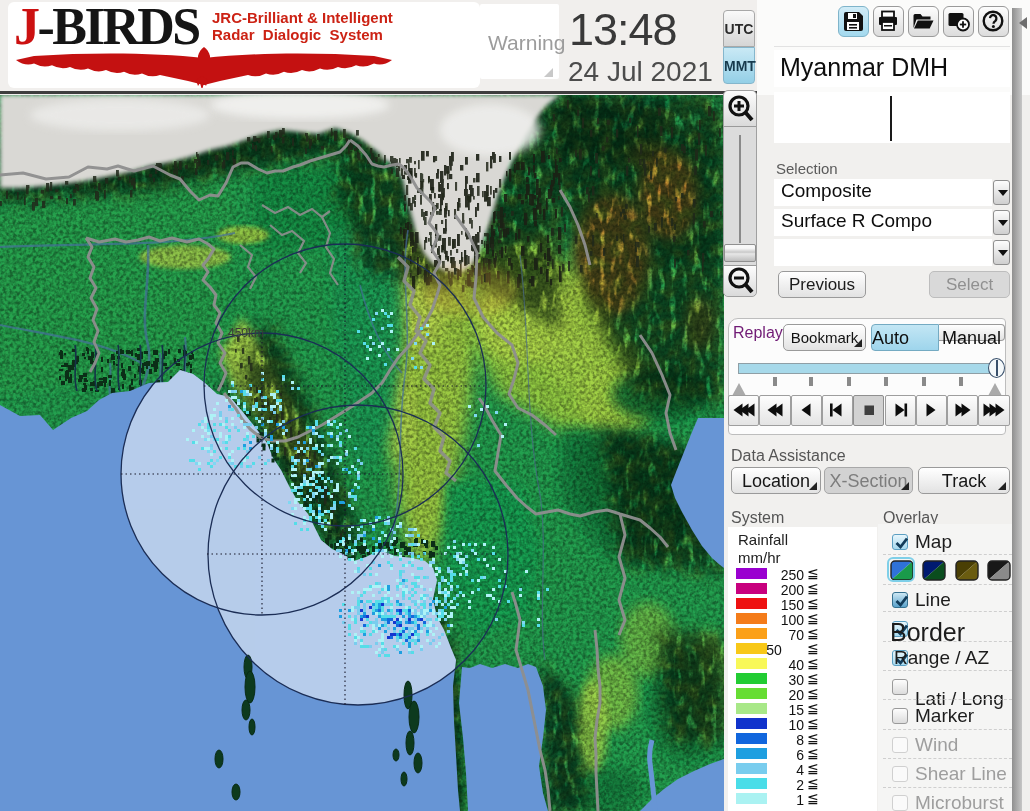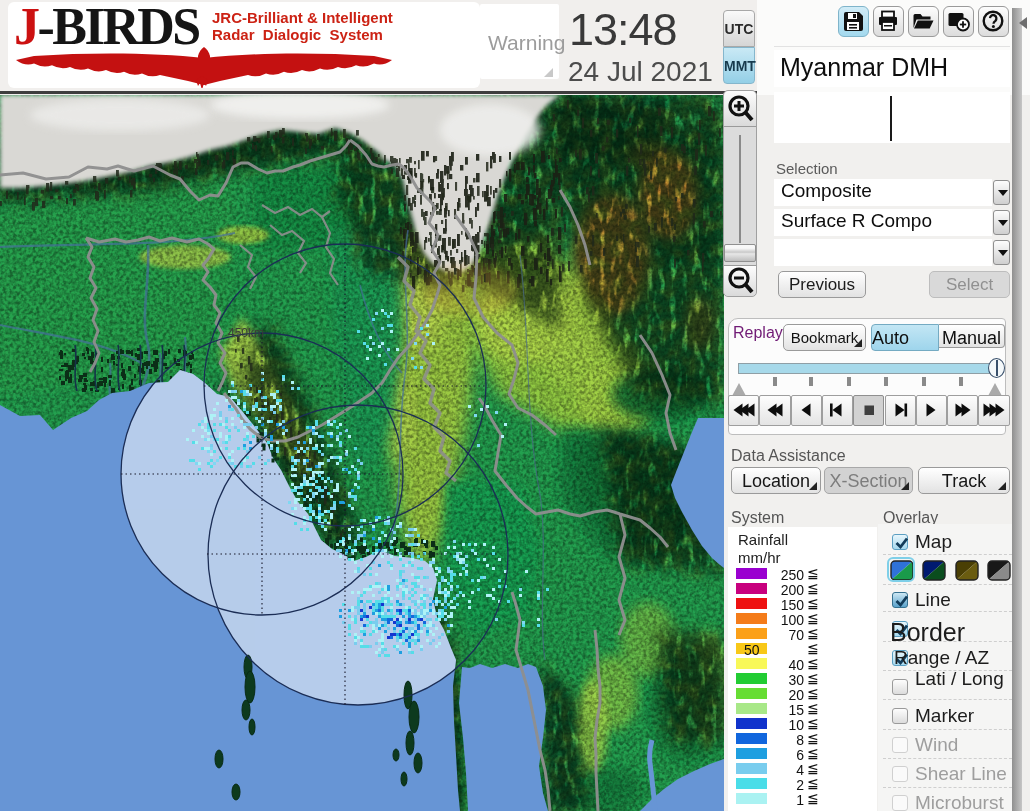--- a/index.html
+++ b/index.html
@@ -2403,21 +2403,21 @@
 <div class="ddbtn" style="left:993px;top:210px"></div>
 <div class="abs" style="left:774px;top:239px;width:218px;height:27px;background:#fff"></div>
 <div class="ddbtn" style="left:993px;top:240px"></div>
 <div class="btn3d abs" style="left:778px;top:271px;width:88px;height:27px;text-align:center;font-size:17px;color:#1c1c1c;line-height:26px">Previous</div>
 <div class="abs" style="left:929px;top:271px;width:81px;height:27px;background:#d9d9d9;border:1px solid #bdbdbd;border-radius:5px;text-align:center;font-size:17px;color:#909090;line-height:26px">Select</div>
 
 <div class="abs" style="left:728px;top:318px;width:278px;height:117px;background:#fcfcfc;border:1px solid #bdbdbd;border-radius:10px 4px 4px 4px"></div>
 <div class="abs" style="left:733px;top:324px;font-size:16px;color:#701a75">Replay</div>
 <div class="btn3d abs corner" style="left:783px;top:324px;width:83px;height:27px;text-align:center;font-size:15px;color:#111;line-height:26px">Bookmark</div>
 <div class="abs" style="left:871px;top:324px;width:68px;height:27px;background:linear-gradient(#c3e6f4,#9ed5ec);border:1px solid #74aac2;border-radius:4px 0 0 4px;text-align:left;font-size:18px;color:#0e0e0e;line-height:26px">Auto</div>
-<div class="abs" style="left:939px;top:324px;width:66px;height:24px;background:linear-gradient(#ffffff,#e2e2e2);border:1px solid #9a9a9a;border-left:none;border-radius:0 4px 4px 0;text-align:center;font-size:18px;color:#0e0e0e;line-height:26px">Manual</div>
+<div class="abs" style="left:939px;top:324px;width:66px;height:17px;background:linear-gradient(#ffffff,#e2e2e2);border:1px solid #9a9a9a;border-left:none;border-radius:0 4px 4px 0;text-align:center;font-size:18px;color:#0e0e0e;line-height:26px">Manual</div>
 <div class="abs" style="left:738px;top:363px;width:254px;height:11px;background:#a7d9ea;border:1px solid #8f9fa6"></div>
 <div class="abs" style="left:988px;top:358px;width:17px;height:20px;background:#f4f8fa;border:1.5px solid #39506b;border-radius:50%"></div>
 <div class="abs" style="left:996px;top:360px;width:1.5px;height:16px;background:#39506b"></div>
 
 <div class="abs" style="left:732px;top:376px;width:0;height:0;border:7.5px solid transparent;border-bottom:13px solid #aaa"></div>
 <div class="abs" style="left:988px;top:376px;width:0;height:0;border:7.5px solid transparent;border-bottom:13px solid #aaa"></div>
 <div class="abs" style="left:773px;top:377px;width:4px;height:9px;background:#8a8a8a"></div>
 <div class="abs" style="left:809px;top:377px;width:4px;height:9px;background:#8a8a8a"></div>
 <div class="abs" style="left:847px;top:377px;width:4px;height:9px;background:#8a8a8a"></div>
 <div class="abs" style="left:884px;top:377px;width:4px;height:9px;background:#8a8a8a"></div>
@@ -2486,21 +2486,21 @@
 <div class="abs" style="left:736px;top:598px;width:31px;height:11px;background:#ee1111"></div>
 <div class="abs" style="left:744px;top:597px;width:60px;text-align:right;font-size:14px;color:#111">150</div>
 <div class="abs" style="left:807px;top:595px;font-size:14px;color:#111">≦</div>
 <div class="abs" style="left:736px;top:613px;width:31px;height:11px;background:#f47c1a"></div>
 <div class="abs" style="left:744px;top:612px;width:60px;text-align:right;font-size:14px;color:#111">100</div>
 <div class="abs" style="left:807px;top:610px;font-size:14px;color:#111">≦</div>
 <div class="abs" style="left:736px;top:628px;width:31px;height:11px;background:#fba018"></div>
 <div class="abs" style="left:744px;top:627px;width:60px;text-align:right;font-size:14px;color:#111">70</div>
 <div class="abs" style="left:807px;top:625px;font-size:14px;color:#111">≦</div>
 <div class="abs" style="left:736px;top:643px;width:31px;height:11px;background:#f8c818"></div>
-<div class="abs" style="left:744px;top:642px;width:60px;text-align:left;font-size:14px;color:#111">50</div>
+<div class="abs" style="left:744px;top:642px;width:60px;text-align:center;font-size:14px;color:#111">50</div>
 <div class="abs" style="left:807px;top:640px;font-size:14px;color:#111">≦</div>
 <div class="abs" style="left:736px;top:658px;width:31px;height:11px;background:#f8f858"></div>
 <div class="abs" style="left:744px;top:657px;width:60px;text-align:right;font-size:14px;color:#111">40</div>
 <div class="abs" style="left:807px;top:655px;font-size:14px;color:#111">≦</div>
 <div class="abs" style="left:736px;top:673px;width:31px;height:11px;background:#22cc33"></div>
 <div class="abs" style="left:744px;top:672px;width:60px;text-align:right;font-size:14px;color:#111">30</div>
 <div class="abs" style="left:807px;top:670px;font-size:14px;color:#111">≦</div>
 <div class="abs" style="left:736px;top:688px;width:31px;height:11px;background:#66dd33"></div>
 <div class="abs" style="left:744px;top:687px;width:60px;text-align:right;font-size:14px;color:#111">20</div>
 <div class="abs" style="left:807px;top:685px;font-size:14px;color:#111">≦</div>
@@ -2600,21 +2600,21 @@
 <div class="abs" style="left:890px;top:618px;font-size:25px;color:#1c1c1c;white-space:nowrap">Border</div>
 <div class="sep" style="top:641px"></div>
 <div class="ck ck-on" style="left:892px;top:650px">
     <svg width="14" height="14" viewBox="0 0 14 14" style="position:absolute;left:1px;top:1px">
       <path d="M2.5,7 L6.5,11 L13,2.5" fill="none" stroke="#123c5a" stroke-width="2.8"></path>
     </svg>
   </div>
 <div class="abs" style="left:894px;top:647px;font-size:19px;color:#1c1c1c;white-space:nowrap">Range / AZ</div>
 <div class="sep" style="top:670px"></div>
 <div class="ck ck-off" style="left:892px;top:679px"></div>
-<div class="abs" style="left:915px;top:668px;font-size:19px;color:#1c1c1c;white-space:nowrap">Lati / Long</div>
+<div class="abs" style="left:915px;top:688px;font-size:19px;color:#1c1c1c;white-space:nowrap">Lati / Long</div>
 <div class="sep" style="top:699px"></div>
 <div class="ck ck-off" style="left:892px;top:708px"></div>
 <div class="abs" style="left:915px;top:705px;font-size:19px;color:#1c1c1c;white-space:nowrap">Marker</div>
 <div class="sep" style="top:729px"></div>
 <div class="ck ck-dis" style="left:892px;top:737px"></div>
 <div class="abs" style="left:915px;top:734px;font-size:19px;color:#9e9e9e;white-space:nowrap">Wind</div>
 <div class="sep" style="top:758px"></div>
 <div class="ck ck-dis" style="left:892px;top:766px"></div>
 <div class="abs" style="left:915px;top:763px;font-size:19px;color:#9e9e9e;white-space:nowrap">Shear Line</div>
 <div class="sep" style="top:787px"></div>

